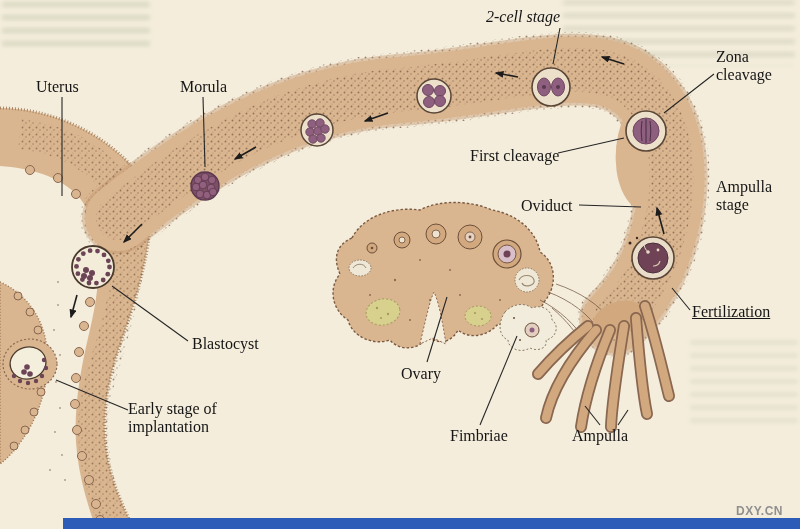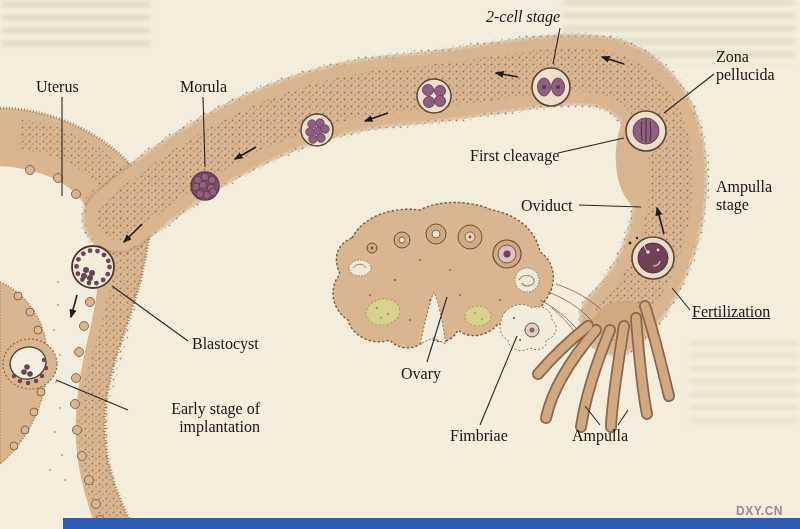--- a/index.html
+++ b/index.html
@@ -1,21 +1,21 @@
 <!DOCTYPE html>
 <html><head>
 <meta charset="utf-8">
 <style>
   html,body{margin:0;padding:0;background:#888;}
   .stage{position:relative;width:800px;height:529px;background:#f4eddc;overflow:hidden;
          font-family:"Liberation Serif", serif;}
   svg{position:absolute;left:0;top:0;}
   .lbl{position:absolute;font:16px/1.15 "Liberation Serif", serif;color:#151515;
        white-space:pre-line;}
-  .lbl.center{text-align:right;}
+  .lbl.center{text-align:left;}
   .bleed{position:absolute;filter:blur(2px);opacity:.38;border-radius:3px;
          background:repeating-linear-gradient(to bottom,
             rgba(134,152,114,.55) 0 5px, rgba(134,152,114,0) 5px 13px);}
   .watermark{position:absolute;font:bold 12px "Liberation Sans", sans-serif;
              color:#8f8f8f;letter-spacing:.5px;}
   .footer-bar{position:absolute;background:#2d5cb8;}
 </style>
 </head>
 <body>
 
@@ -320,21 +320,21 @@
       <path d="M 480,425 L 517,336"></path>
       <path d="M 600,425 L 585,406"></path>
       <path d="M 618,425 L 628,410"></path>
     </g>
   </svg>
 
   <div class="lbl" style="left:36px;top:78px;">Uterus</div>
   <div class="lbl" style="left:180px;top:78px;">Morula</div>
   <div class="lbl" style="left:486px;top:8px;font-style:italic;">2-cell stage</div>
   <div class="lbl" style="left:716px;top:48px;">Zona
-pellucida</div>
+cleavage</div>
   <div class="lbl" style="left:470px;top:147px;">First cleavage</div>
   <div class="lbl" style="left:521px;top:197px;">Oviduct</div>
   <div class="lbl" style="left:716px;top:178px;">Ampulla
 stage</div>
   <div class="lbl" style="left:692px;top:303px;text-decoration:underline;">Fertilization</div>
   <div class="lbl" style="left:192px;top:335px;">Blastocyst</div>
   <div class="lbl" style="left:401px;top:365px;">Ovary</div>
   <div class="lbl center" style="left:128px;top:400px;width:132px;">Early stage of
 implantation</div>
   <div class="lbl" style="left:450px;top:427px;">Fimbriae</div>

